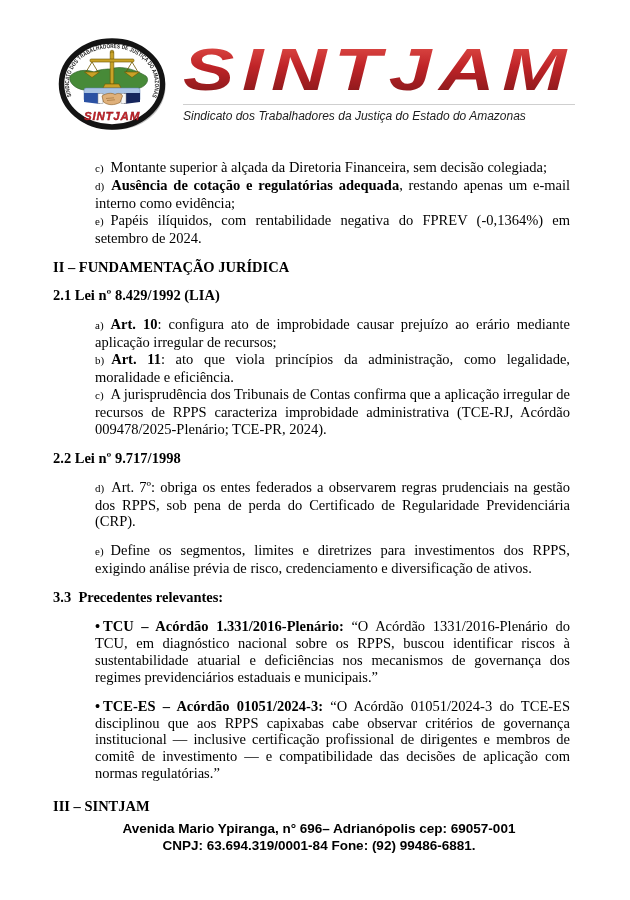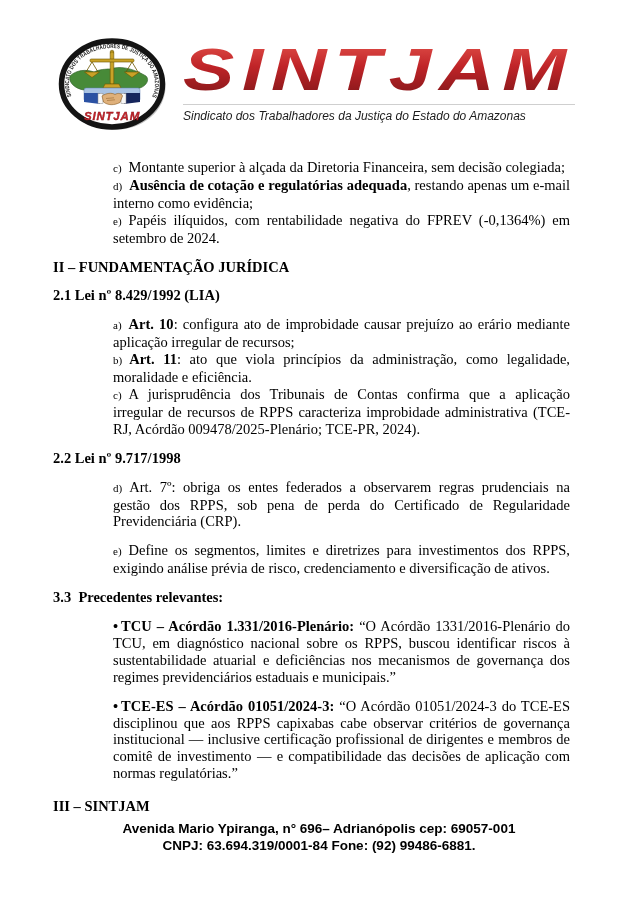--- a/index.html
+++ b/index.html
@@ -22,21 +22,21 @@
   }
   .brand-divider{width:392px;height:1px;background:#cfcfcf;margin-top:7px;}
   .brand-subtitle{font-family:"Liberation Sans",sans-serif;font-style:italic;
         font-size:12px;color:#1c1c1c;margin-top:4px;white-space:nowrap;}
 
   
   .doc{padding:27px 60px 0 53px;font-size:14.5px;line-height:16.9px;text-align:justify;}
   .block{margin-bottom:12px;}
   .h1{font-weight:bold;}
   .h2{font-weight:bold;white-space:pre-wrap;}
-  .list{margin-left:60px;}
+  .list{margin-left:42px;}
   p.li{margin:0;}
   .marker{font-size:11px;margin-right:7px;}
   .bullet-dot{font-weight:bold;margin-right:3px;}
   .runs .b{font-weight:bold;}
 
   
   .doc-footer{position:absolute;left:0;right:0;top:820px;text-align:center;
         font-family:"Liberation Sans",sans-serif;font-weight:bold;
         font-size:13.5px;line-height:17px;color:#000;padding-left:8px;}
 </style>

